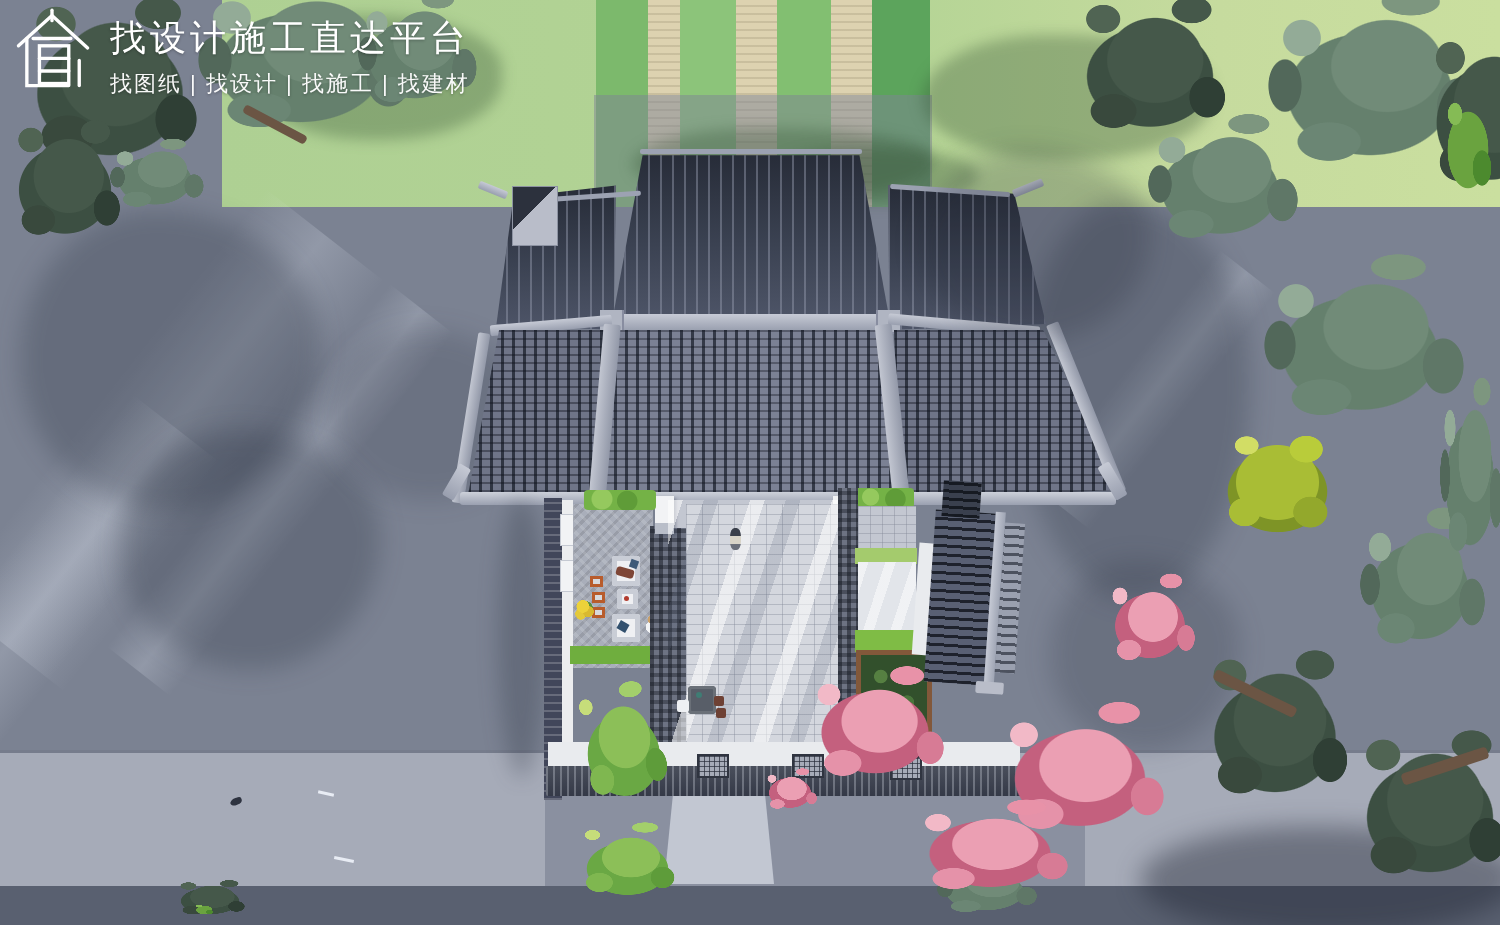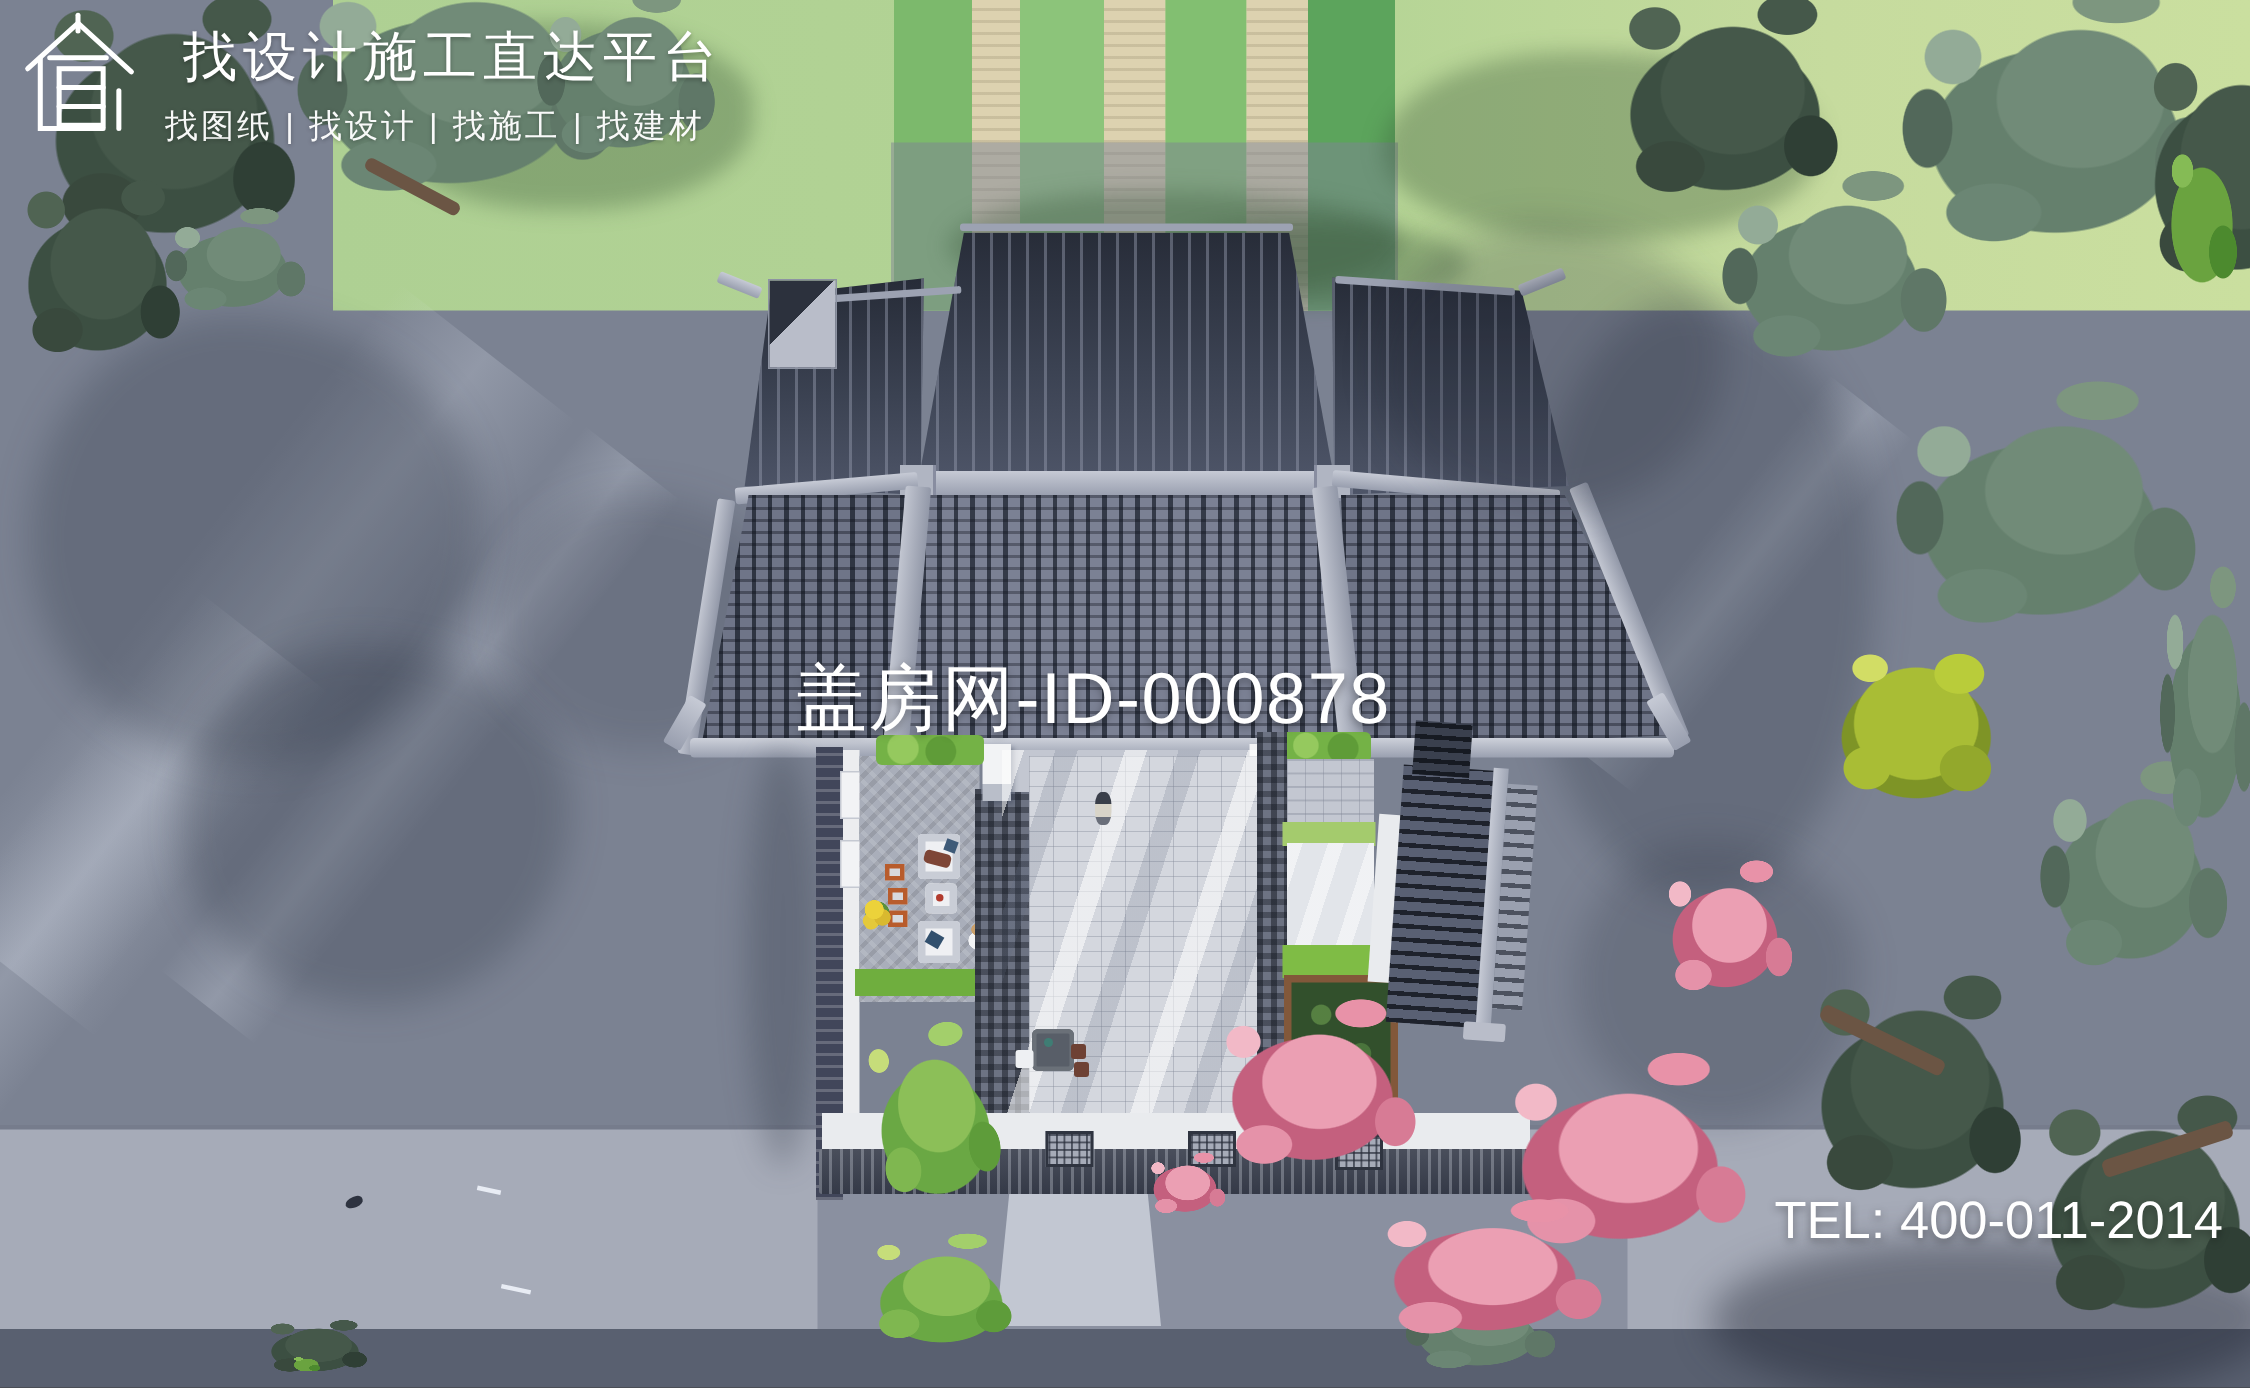--- a/index.html
+++ b/index.html
@@ -72,21 +72,21 @@
     repeating-linear-gradient(180deg,rgba(15,18,28,.40) 0 2px,transparent 2px 8px),
     repeating-linear-gradient(90deg,#2f3542 0 3px,#6f7588 3px 11px);}
   .ridgebar{background:linear-gradient(180deg,#c6cad5,#989eae);border-radius:2px;}
   .ridgebarV{background:linear-gradient(90deg,#c2c6d1,#9298a8);border-radius:2px;}
   .sofa{background:#eff0f3;box-shadow:inset 0 0 0 5px #c9cdd6;border-radius:3px;}
   .winlat{background:#a6abb8;border:2px solid #2f3440;
     background-image:linear-gradient(rgba(40,45,58,.7) 1px,transparent 1px),
       linear-gradient(90deg,rgba(40,45,58,.7) 1px,transparent 1px);background-size:5px 5px;}
   
   .wm{color:#fff;text-shadow:0 2px 6px rgba(0,0,0,.35);white-space:nowrap;}
-  #logo-title{font-size:36px;letter-spacing:4px;color:#fff;text-shadow:0 1px 3px rgba(0,0,0,.3);margin-left:12px;}
+  #logo-title{font-size:36px;letter-spacing:4px;color:#fff;text-shadow:0 1px 3px rgba(0,0,0,.3);}
   #logo-sub{font-size:22px;letter-spacing:2px;color:rgba(255,255,255,.96);margin-top:6px;
     text-shadow:0 1px 3px rgba(0,0,0,.3);}
   #watermark{left:530px;top:434px;font-size:48px;letter-spacing:1px;}
   #contact{right:18px;top:794px;text-align:right;}
   #tel{font-size:35px;}
   #company{font-size:38px;margin-top:8px;}
 </style>
 </head>
 <body>
 
@@ -280,19 +280,17 @@
         <path d="M16 31 L16 76 L56 76"></path>
         <path d="M66 52 L66 76"></path>
       </svg>
     </span>
     <div class="a" style="left:100px;top:12px;">
       <div id="logo-title">找设计施工直达平台</div>
       <div id="logo-sub">找图纸 | 找设计 | 找施工 | 找建材</div>
     </div>
   </div>
 
-  <div class="a wm" id="watermark" style="z-index:9;">盖房网-ID-000878</div>
 
   <div class="a" id="contact" style="z-index:9;">
-    <div class="wm" id="tel">TEL: 400-011-2014</div>
   </div>
 
 </div>
 
 </body></html>

